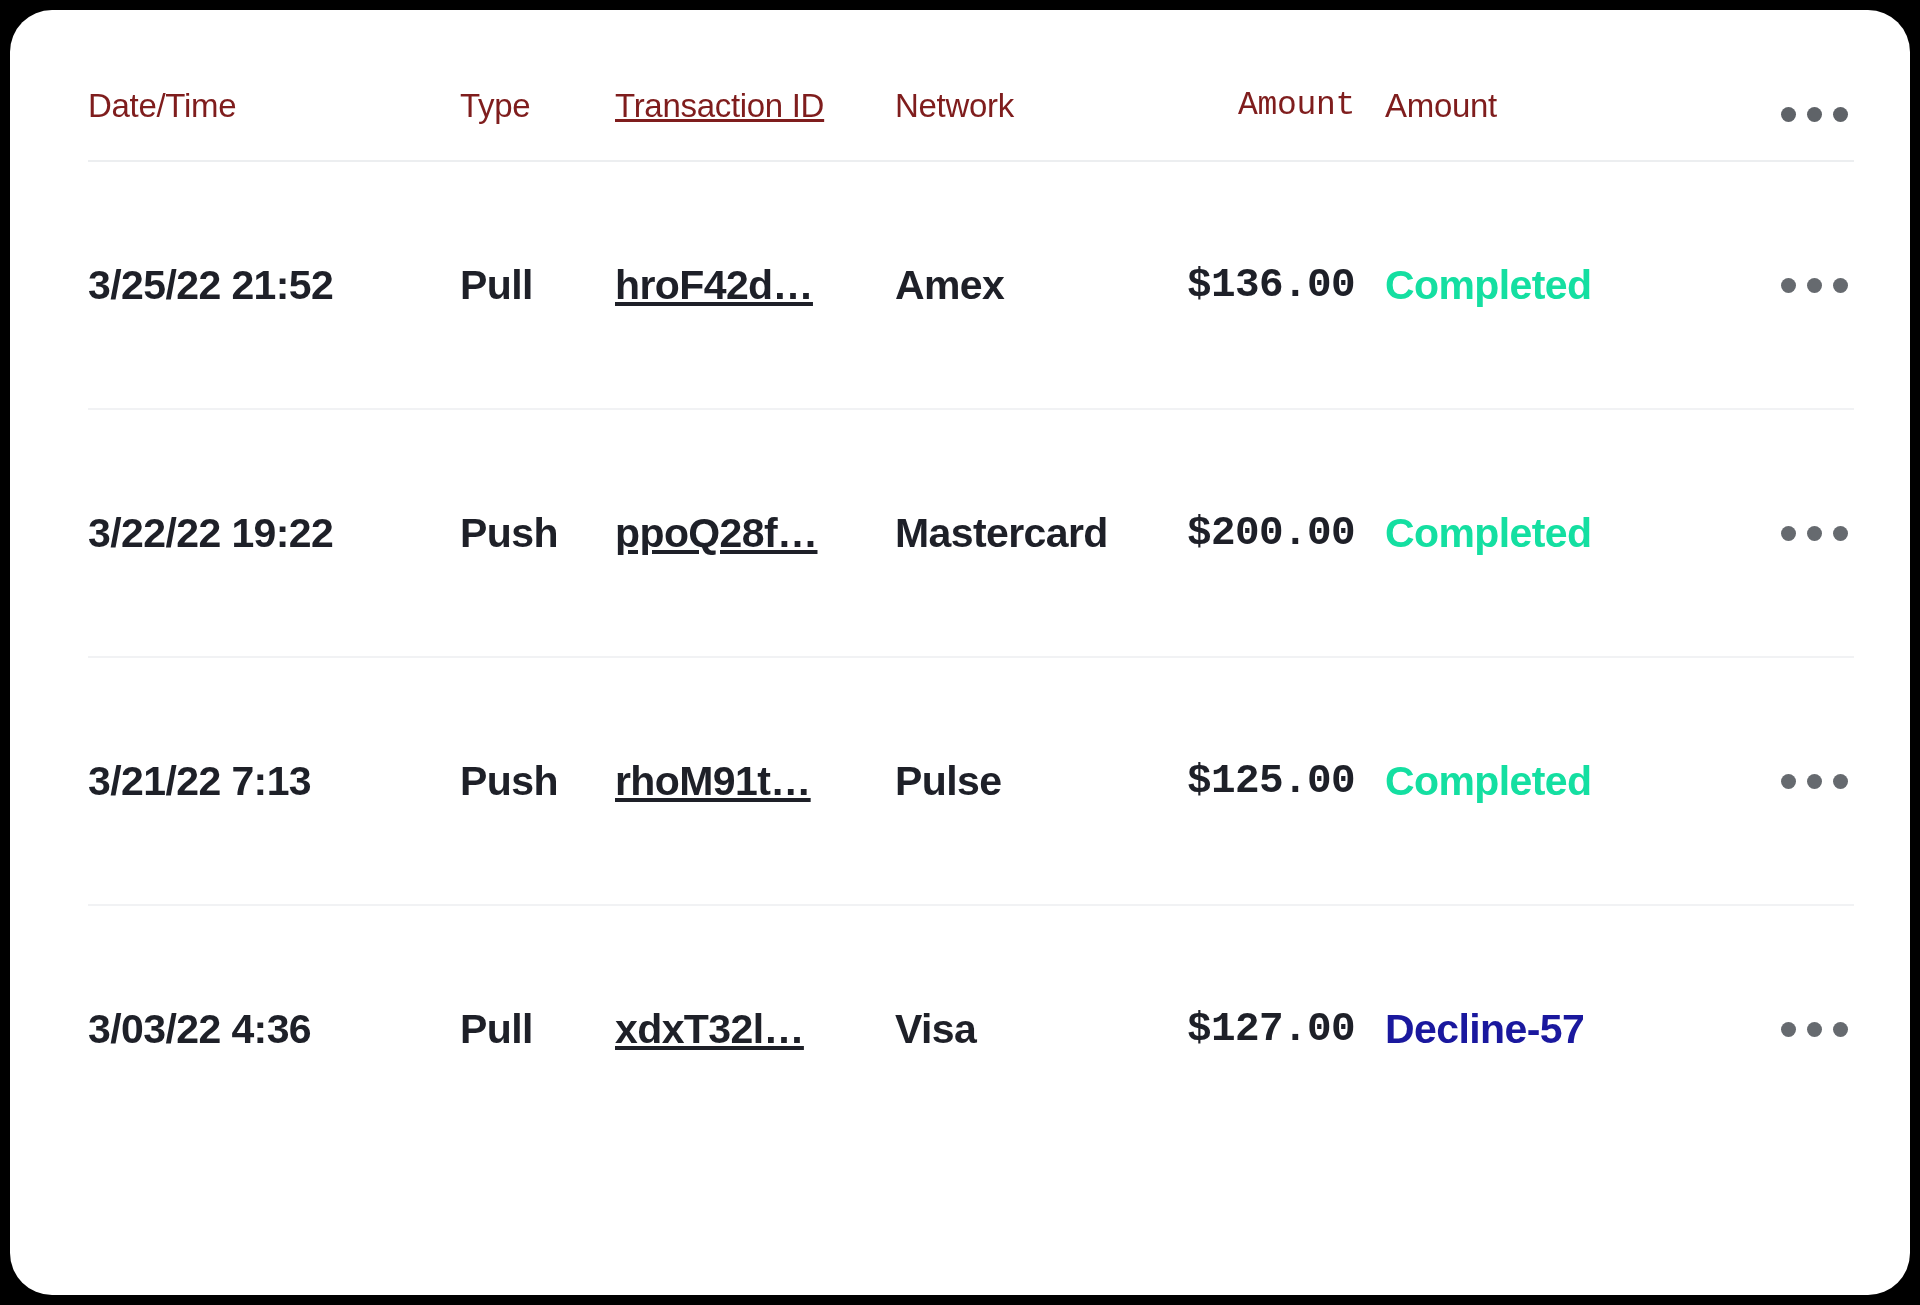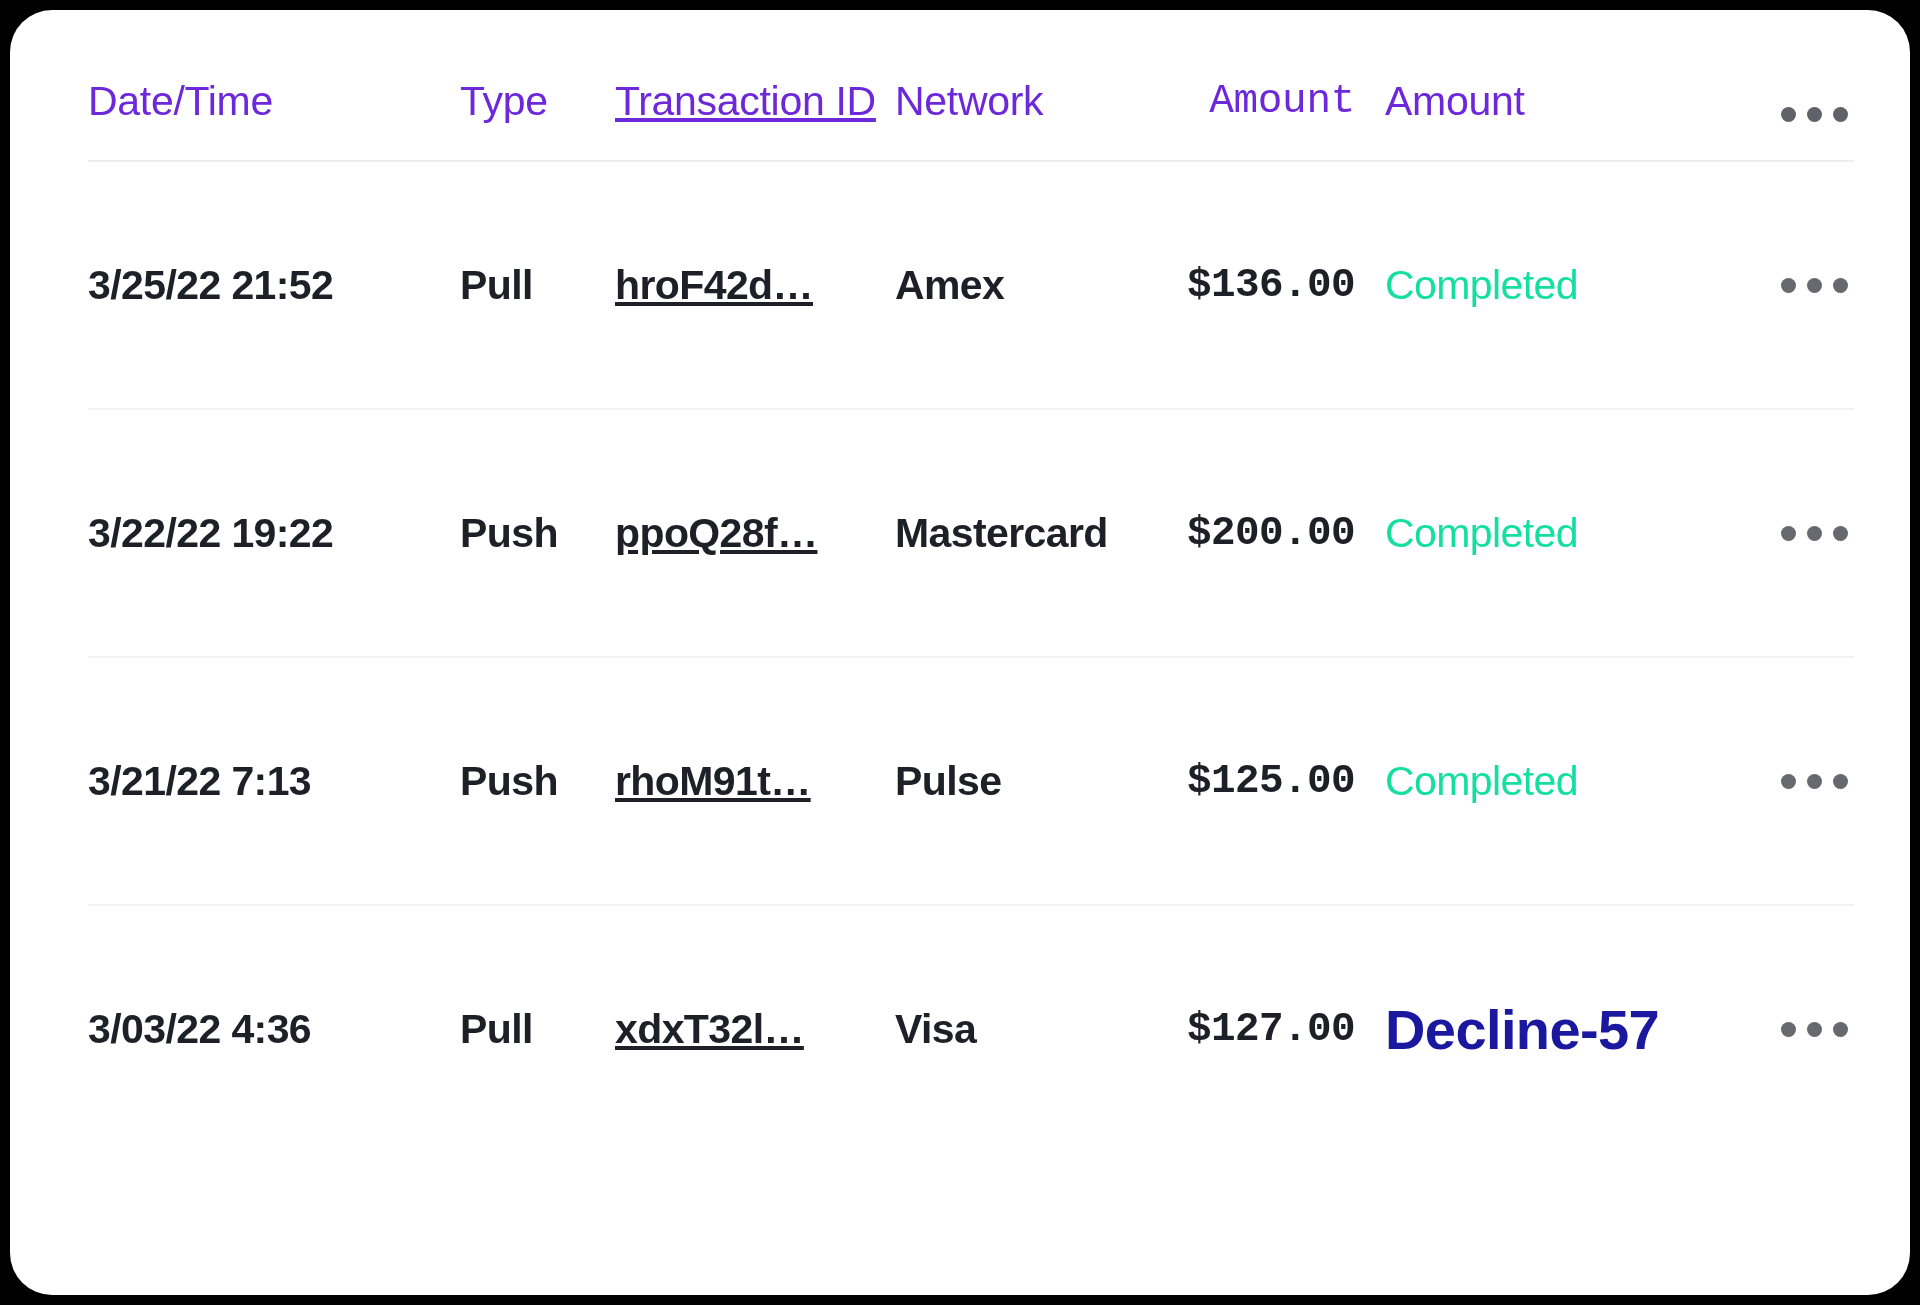--- a/index.html
+++ b/index.html
@@ -69,48 +69,48 @@
   
   .c-date   { width: 372px; flex: none; }
   .c-type   { width: 155px; flex: none; }
   .c-txid   { width: 280px; flex: none; text-decoration: underline; }
   .c-net    { width: 278px; flex: none; }
   .c-amt    { width: 182px; flex: none; text-align: right; font-family: Liberation Mono, monospace; }
   .c-status { width: 260px; flex: none; padding-left: 30px; box-sizing: border-box; }
   .c-menu   { flex: 1; display: flex; justify-content: flex-end; padding-right: 6px; }
 
   .th {
-    color: #6d28d9;
-    font-size: 41px;
+    color: #7f1d1d;
+    font-size: 33px;
     font-weight: 400;
     letter-spacing: -0.3px;
     line-height: 1;
     white-space: nowrap;
   }
 
   .td {
     color: #1e2028;
     font-size: 41px;
     font-weight: 700;
     letter-spacing: -0.6px;
     line-height: 1;
     white-space: nowrap;
   }
 
   .status-completed {
     color: #14dfa1;
     font-size: 41px;
-    font-weight: 400;
+    font-weight: 700;
     letter-spacing: -0.6px;
     white-space: nowrap;
   }
 
   .status-declined {
     color: #1a189e;
-    font-size: 56px;
+    font-size: 41px;
     font-weight: 700;
     letter-spacing: -0.6px;
     white-space: nowrap;
   }
 
   .kebab {
     display: flex;
     align-items: center;
     gap: 11px;
     cursor: pointer;

